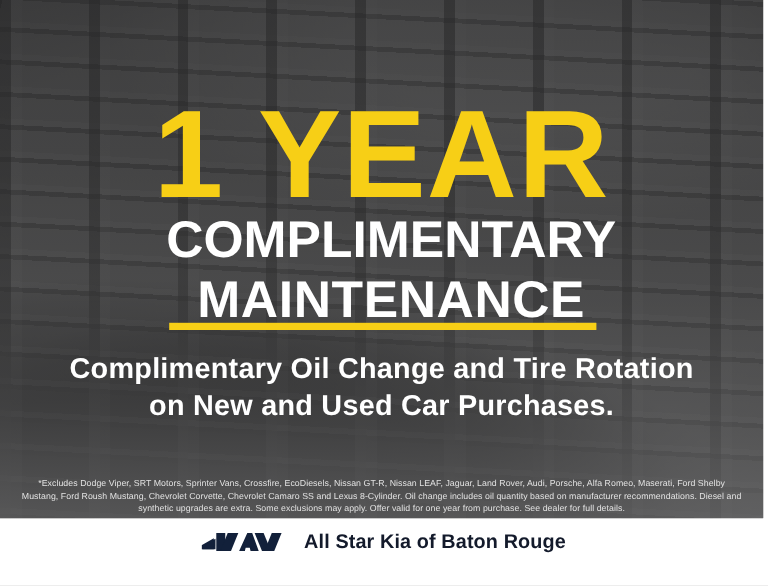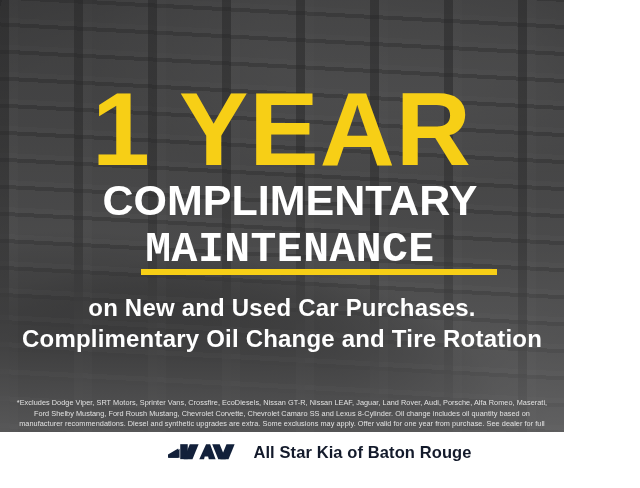--- a/index.html
+++ b/index.html
@@ -20,21 +20,21 @@
     height: 488px;
     overflow: hidden;
     background: #ffffff;
   }
 
   
   .hero {
     position: absolute;
     left: 0;
     top: 0;
-    width: 564px;
+    width: 636px;
     height: 432px;
     overflow: hidden;
     background: #5a5a5a;
   }
 
   
   .photo {
     position: absolute;
     inset: 0;
     background-color: #58585a;
@@ -99,21 +99,21 @@
     left: 0;
     right: 0;
     top: 175px;
     color: #ffffff;
     font-weight: bold;
     font-size: 43px;
     line-height: 50px;
     letter-spacing: 0px;
     padding-left: 16px;
   }
-  .headline-sub .l2 { letter-spacing: 0.5px; font-family: Liberation Mono, monospace; }
+  .headline-sub .l2 { letter-spacing: 0.5px; }
 
   .rule {
     position: absolute;
     left: 141px;
     top: 269px;
     width: 356px;
     height: 6px;
     background: #f7cf16;
   }
 
@@ -177,22 +177,22 @@
       <div class="headline-year">1 YEAR</div>
 
       <div class="headline-sub">
         <div class="l1">COMPLIMENTARY</div>
         <div class="l2">MAINTENANCE</div>
       </div>
 
       <div class="rule"></div>
 
       <div class="offer">
+        <div>Complimentary Oil Change and Tire Rotation</div>
         <div>on New and Used Car Purchases.</div>
-        <div>Complimentary Oil Change and Tire Rotation</div>
       </div>
 
       <div class="disclaimer">*Excludes Dodge Viper, SRT Motors, Sprinter Vans, Crossfire, EcoDiesels, Nissan GT-R, Nissan LEAF, Jaguar, Land Rover, Audi, Porsche, Alfa Romeo, Maserati, Ford Shelby Mustang, Ford Roush Mustang, Chevrolet Corvette, Chevrolet Camaro SS and Lexus 8-Cylinder. Oil change includes oil quantity based on manufacturer recommendations. Diesel and synthetic upgrades are extra. Some exclusions may apply. Offer valid for one year from purchase. See dealer for full details.</div>
     </div>
   </div>
 
   <div class="footer">
     <span class="kia-logo-wrap">
       <svg class="kia-logo" width="68" height="24" viewBox="0 0 200 70" aria-hidden="true">
         <g fill="#12203a">

